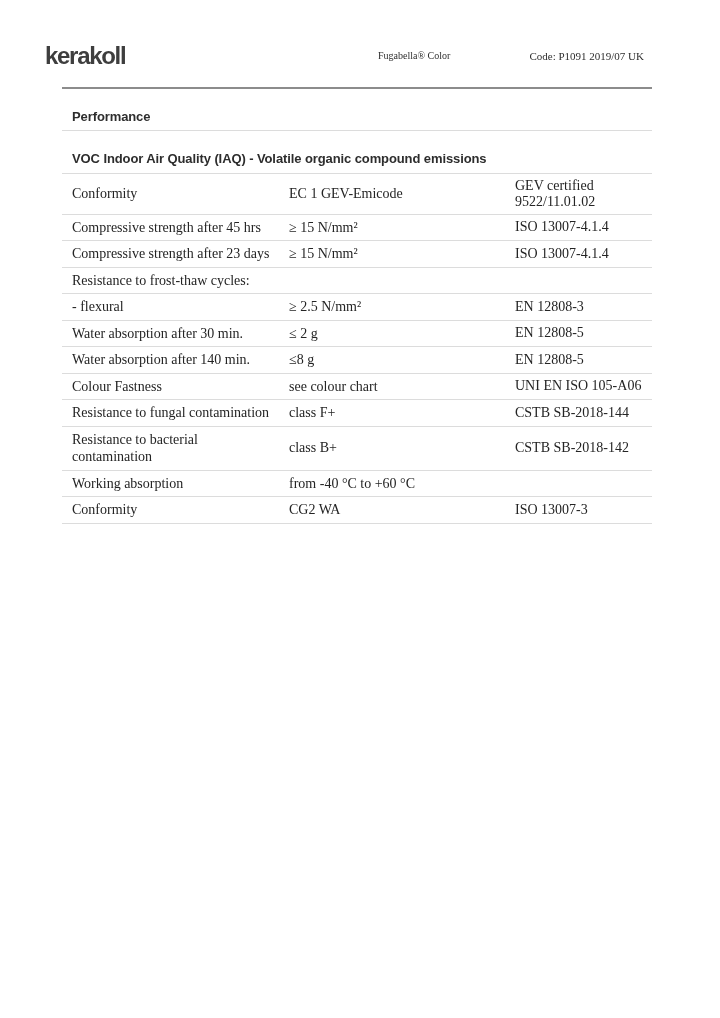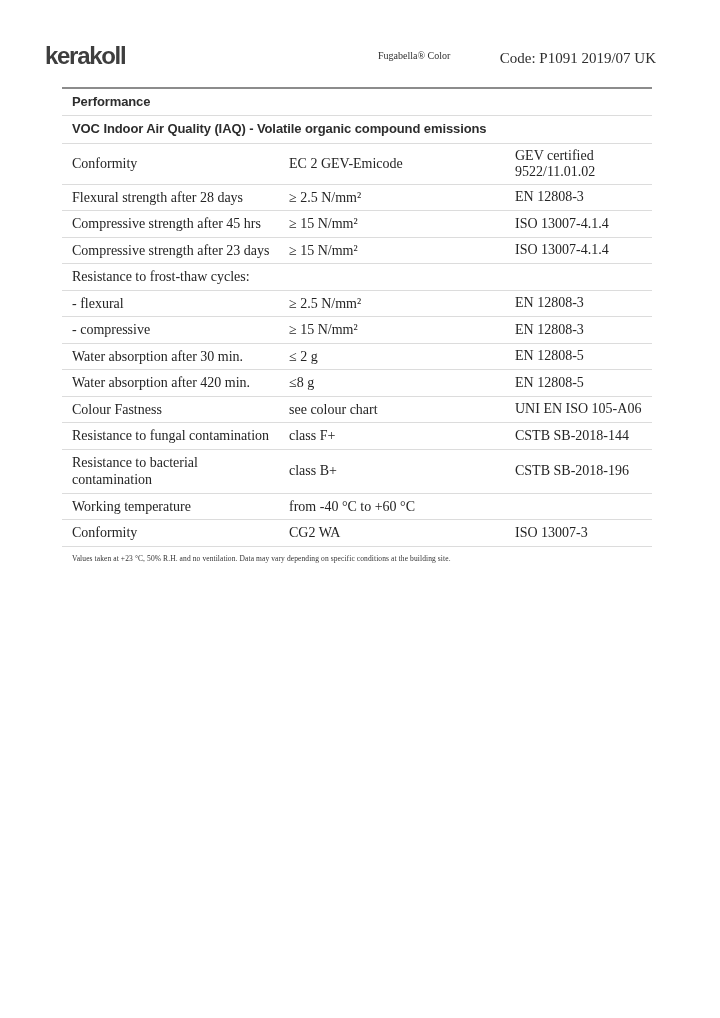--- a/index.html
+++ b/index.html
@@ -18,23 +18,23 @@
     font-weight:bold;font-size:24px;letter-spacing:-1.3px;
     color:#3e3e3e;
     margin-left:11px;
   }
   .product-name{
     position:absolute;left:378px;top:50px;
     font-family:"Liberation Serif",serif;
     font-size:10px;color:#2e2e2e;
   }
   .doc-code{
-    position:absolute;right:64px;top:50px;
+    position:absolute;right:76px;top:50px;
     font-family:"Liberation Serif",serif;
-    font-size:15px;color:#2e2e2e;
+    font-size:11px;color:#2e2e2e;
   }
   
   .content{
     position:absolute;left:62px;top:87px;width:590px;
   }
   table.perf{
     width:590px;
     border-collapse:collapse;
     border-top:2px solid #8c8c8c;
     table-layout:fixed;
@@ -42,21 +42,21 @@
   table.perf tr{border-bottom:1px solid #dcdcdc;}
   td{
     vertical-align:middle;
     padding:4px 8px 4px 10px;
     line-height:1.25;
   }
   td.section{
     font-family:"Liberation Sans",sans-serif;
     font-weight:bold;font-size:13px;color:#2d2d2d;
     letter-spacing:-0.1px;
-    padding-top:5px;padding-bottom:5px;
+    padding-top:20px;padding-bottom:5px;
   }
   td.c1,td.c2,td.c3{
     font-family:"Liberation Serif",serif;
     font-size:14px;color:#242424;
   }
   td.c3{white-space:pre-line;line-height:1.15;}
   .footnote{
     font-family:"Liberation Serif",serif;
     font-size:7.5px;color:#333333;
     margin-top:7px;padding-left:10px;
@@ -79,28 +79,23 @@
       </colgroup>
     <tbody>
       <tr>
         <td class="section" colspan="3">Performance</td>
       </tr>
       <tr>
         <td class="section" colspan="3">VOC Indoor Air Quality (IAQ) - Volatile organic compound emissions</td>
       </tr>
       <tr>
         <td class="c1">Conformity</td>
-        <td class="c2">EC 2 GEV-Emicode</td>
+        <td class="c2">EC 1 GEV-Emicode</td>
         <td class="c3">GEV certified
 9522/11.01.02</td>
-      </tr>
-      <tr>
-        <td class="c1">Flexural strength after 28 days</td>
-        <td class="c2">≥ 2.5 N/mm²</td>
-        <td class="c3">EN 12808-3</td>
       </tr>
       <tr>
         <td class="c1">Compressive strength after 45 hrs</td>
         <td class="c2">≥ 15 N/mm²</td>
         <td class="c3">ISO 13007-4.1.4</td>
       </tr>
       <tr>
         <td class="c1">Compressive strength after 23 days</td>
         <td class="c2">≥ 15 N/mm²</td>
         <td class="c3">ISO 13007-4.1.4</td>
@@ -109,55 +104,49 @@
         <td class="c1">Resistance to frost-thaw cycles:</td>
         <td class="c2"></td>
         <td class="c3"></td>
       </tr>
       <tr>
         <td class="c1">- flexural</td>
         <td class="c2">≥ 2.5 N/mm²</td>
         <td class="c3">EN 12808-3</td>
       </tr>
       <tr>
-        <td class="c1">- compressive</td>
-        <td class="c2">≥ 15 N/mm²</td>
-        <td class="c3">EN 12808-3</td>
-      </tr>
-      <tr>
         <td class="c1">Water absorption after 30 min.</td>
         <td class="c2">≤ 2 g</td>
         <td class="c3">EN 12808-5</td>
       </tr>
       <tr>
-        <td class="c1">Water absorption after 420 min.</td>
+        <td class="c1">Water absorption after 140 min.</td>
         <td class="c2">≤8 g</td>
         <td class="c3">EN 12808-5</td>
       </tr>
       <tr>
         <td class="c1">Colour Fastness</td>
         <td class="c2">see colour chart</td>
         <td class="c3">UNI EN ISO 105-A06</td>
       </tr>
       <tr>
         <td class="c1">Resistance to fungal contamination</td>
         <td class="c2">class F+</td>
         <td class="c3">CSTB SB-2018-144</td>
       </tr>
       <tr>
         <td class="c1">Resistance to bacterial contamination</td>
         <td class="c2">class B+</td>
-        <td class="c3">CSTB SB-2018-196</td>
+        <td class="c3">CSTB SB-2018-142</td>
       </tr>
       <tr>
-        <td class="c1">Working temperature</td>
+        <td class="c1">Working absorption</td>
         <td class="c2">from -40 °C to +60 °C</td>
         <td class="c3"></td>
       </tr>
       <tr>
         <td class="c1">Conformity</td>
         <td class="c2">CG2 WA</td>
         <td class="c3">ISO 13007-3</td>
       </tr>
     </tbody>
   </table>
-  <div class="footnote">Values taken at +23 °C, 50% R.H. and no ventilation. Data may vary depending on specific conditions at the building site.</div>
 </div>
 
 </body></html>

